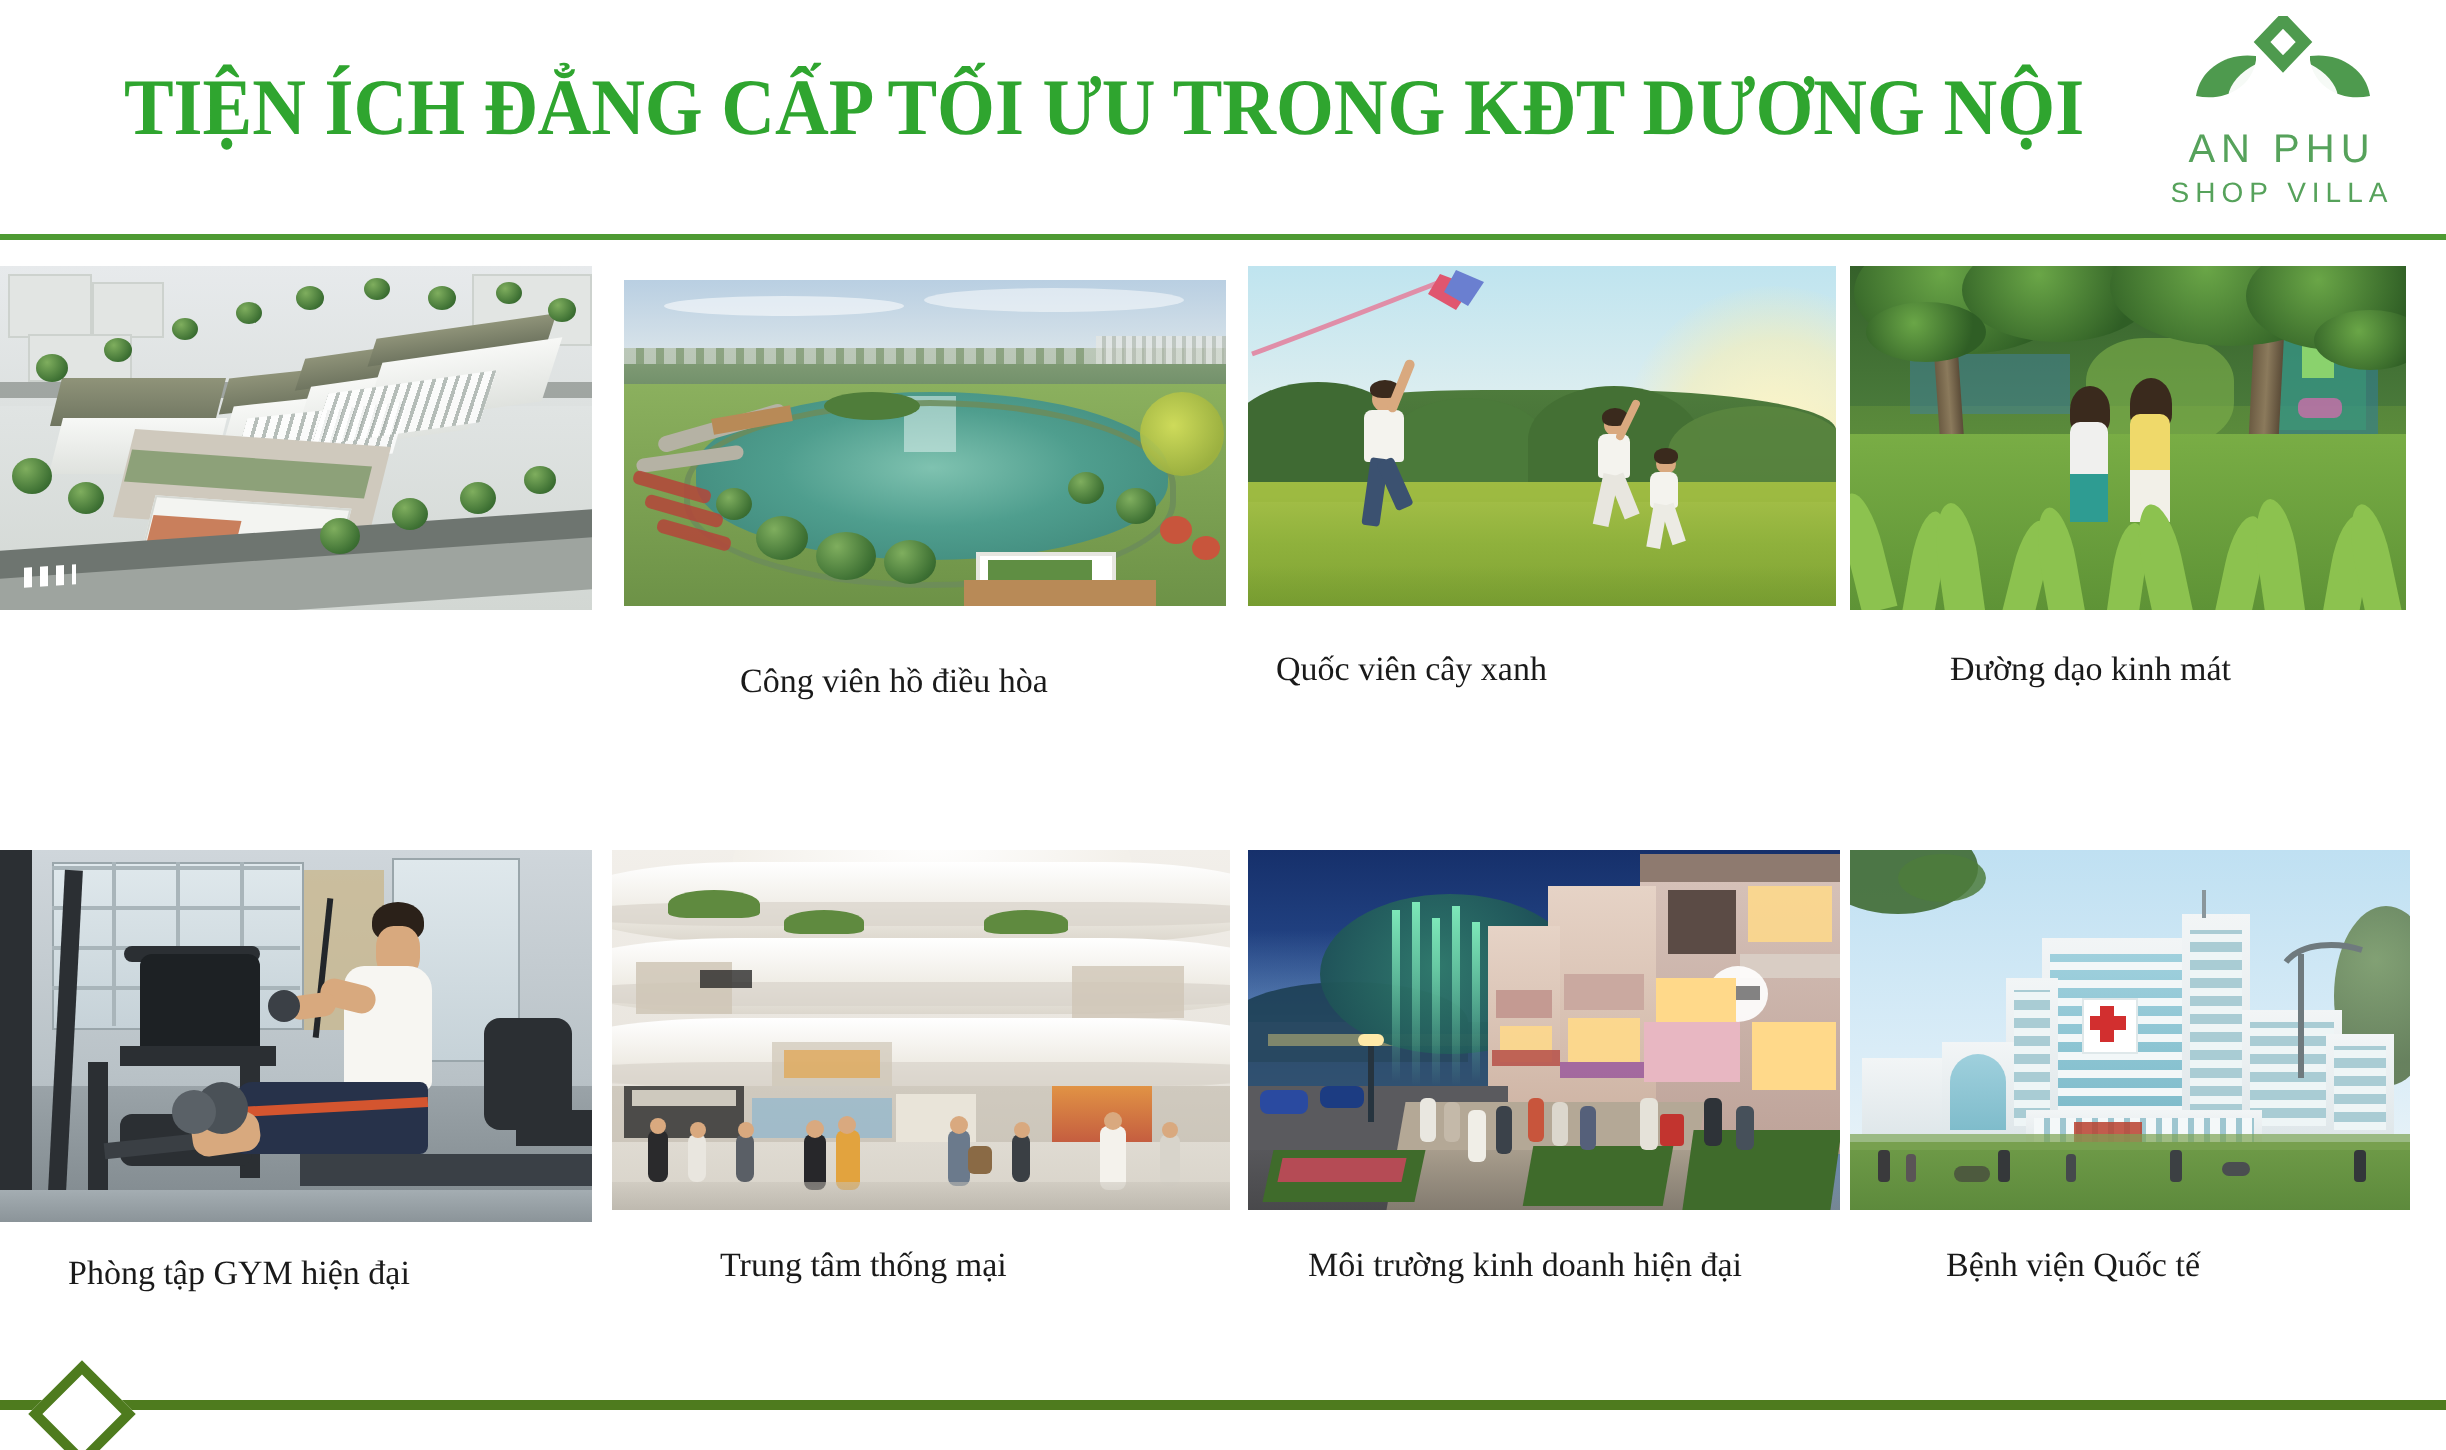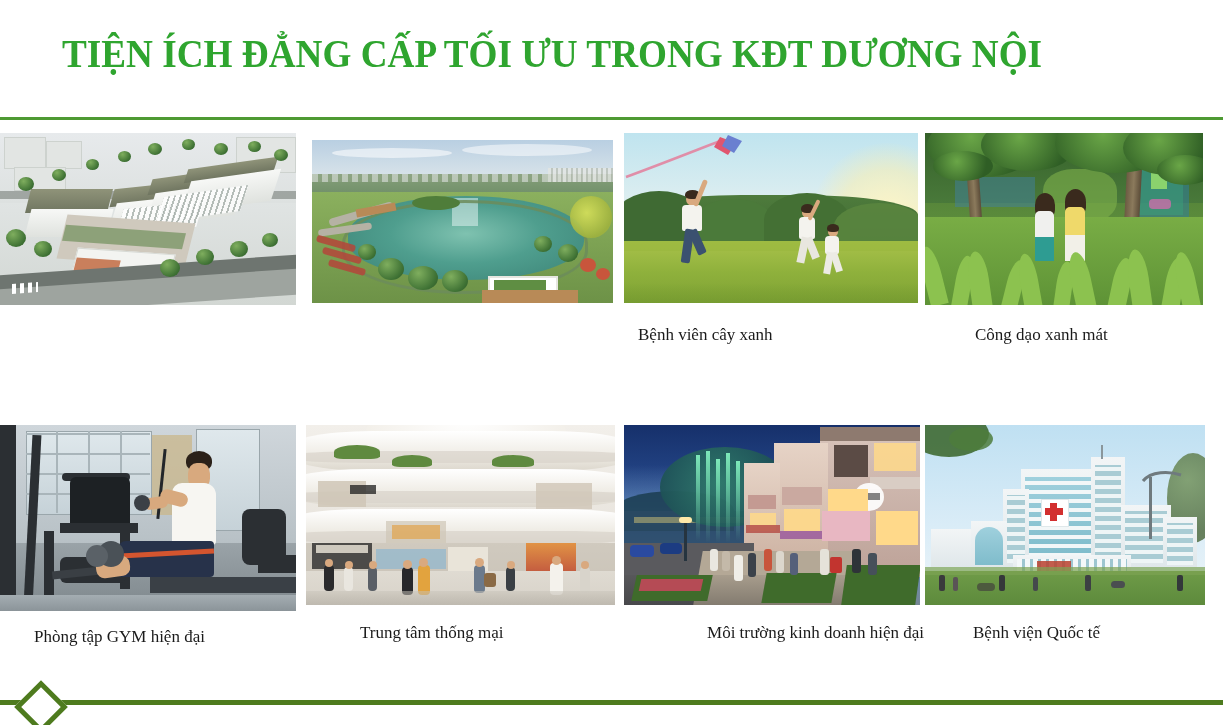--- a/index.html
+++ b/index.html
@@ -116,20 +116,34 @@
   .hp-glass{background:linear-gradient(180deg,#9fd0dd 0%,#7fbccb 100%);}
   .hp-lawn{background:linear-gradient(180deg,#6f9b48 0%,#5d8a3c 100%);}
   .hp-cross-h{position:absolute;background:#d22f2f;}
 </style>
 </head>
 <body>
 
 <div class="header">
   <div class="title">TIỆN ÍCH ĐẲNG CẤP TỐI ƯU TRONG KĐT DƯƠNG NỘI</div>
 
+  <div class="logo">
+    <div class="logo-mark">
+      <svg width="115" height="56" viewBox="0 0 115 56">
+        <path d="M57.5 2 L68 13 L57.5 24 L47 13 Z" fill="none" stroke="#4E9A4E" stroke-width="6"></path>
+        <path d="M44 20 C30 18 16 26 14 40 C28 43 42 36 44 22 Z" fill="#4E9A4E"></path>
+        <path d="M71 20 C85 18 99 26 101 40 C87 43 73 36 71 22 Z" fill="#4E9A4E"></path>
+        <path d="M44 24 C36 28 31 34 30 40 C36 40 42 34 44 26 Z" fill="#ffffff" opacity="0.95"></path>
+        <path d="M71 24 C79 28 84 34 85 40 C79 40 73 34 71 26 Z" fill="#ffffff" opacity="0.95"></path>
+        <path d="M44 30 C38 44 46 54 57.5 56 C69 54 77 44 71 30 C66 42 57.5 46 57.5 46 C57.5 46 49 42 44 30 Z" fill="#4E9A4E" opacity="0"></path>
+      </svg>
+    </div>
+    <div class="logo-name">AN PHU</div>
+    <div class="logo-sub">SHOP VILLA</div>
+  </div>
 
   <div class="header-rule"></div>
 </div>
 
 <div class="grid">
 
   <div class="cell" style="left:0;top:14px;width:296px;height:230px;">
     <div class="photo sch-bg" style="left:0;top:0;width:296px;height:172px;">
       <div class="l" style="left:0;top:0;width:296px;height:70px;background:linear-gradient(180deg,#e7eaec,#dde1e0);"></div>
       <div class="l sch-blk" style="left:4px;top:4px;width:40px;height:30px;"></div>
@@ -198,20 +212,21 @@
       <div class="l tree" style="left:96px;top:126px;width:30px;height:24px;"></div>
       <div class="l tree" style="left:130px;top:130px;width:26px;height:22px;"></div>
       <div class="l tree" style="left:46px;top:104px;width:18px;height:16px;"></div>
       <div class="l tree" style="left:222px;top:96px;width:18px;height:16px;"></div>
       <div class="l tree" style="left:246px;top:104px;width:20px;height:18px;"></div>
       <div class="l" style="left:258px;top:56px;width:42px;height:42px;background:radial-gradient(circle at 40% 40%,#d6e05a,#9fb23e 70%);border-radius:50%;opacity:.9;"></div>
       <div class="l" style="left:268px;top:118px;width:16px;height:14px;background:#c8553c;border-radius:50%;"></div>
       <div class="l" style="left:284px;top:128px;width:14px;height:12px;background:#c8553c;border-radius:50%;"></div>
       <div class="l" style="left:236px;top:28px;width:65px;height:14px;background:repeating-linear-gradient(90deg,#e3e6e3 0 3px,#b9c0b6 3px 5px);opacity:.8;"></div>
     </div>
+    <div class="caption" style="left:58px;top:189px;width:280px;">Công viên hồ điều hòa</div>
   </div>
 
   <div class="cell" style="left:624px;top:14px;width:294px;height:230px;">
     <div class="photo kf-sky" style="left:0;top:0;width:294px;height:170px;">
       <div class="l kf-sun" style="left:188px;top:10px;width:150px;height:150px;"></div>
       <div class="l kf-trees" style="left:0;top:62px;width:294px;height:50px;border-radius:40% 40% 0 0;"></div>
       <div class="l" style="left:-10px;top:58px;width:90px;height:56px;background:#3f6a33;border-radius:50% 50% 0 0;"></div>
       <div class="l" style="left:70px;top:66px;width:80px;height:48px;background:#4b7a3a;border-radius:50% 50% 0 0;"></div>
       <div class="l" style="left:140px;top:60px;width:86px;height:54px;background:#447034;border-radius:50% 50% 0 0;"></div>
       <div class="l" style="left:210px;top:70px;width:90px;height:46px;background:#5a8640;border-radius:50% 50% 0 0;opacity:.85;"></div>
@@ -238,21 +253,21 @@
       <div class="l" style="left:175px;top:104px;width:8px;height:26px;background:#e8e6df;transform:rotate(12deg);"></div>
       <div class="l" style="left:184px;top:104px;width:8px;height:22px;background:#e8e6df;transform:rotate(-22deg);"></div>
 
       <div class="l skin" style="left:204px;top:94px;width:10px;height:10px;"></div>
       <div class="l hair" style="left:203px;top:91px;width:12px;height:8px;"></div>
       <div class="l shirt" style="left:201px;top:103px;width:14px;height:18px;"></div>
       <div class="l" style="left:201px;top:119px;width:7px;height:22px;background:#ecebe4;transform:rotate(10deg);"></div>
       <div class="l" style="left:209px;top:119px;width:7px;height:20px;background:#ecebe4;transform:rotate(-18deg);"></div>
       <div class="l" style="left:0;top:150px;width:294px;height:20px;background:linear-gradient(180deg,rgba(120,160,50,0),rgba(110,150,45,.5));"></div>
     </div>
-    <div class="caption" style="left:14px;top:190px;width:280px;">Bệnh viên cây xanh</div>
+    <div class="caption" style="left:14px;top:190px;width:280px;">Quốc viên cây xanh</div>
   </div>
 
   <div class="cell" style="left:925px;top:14px;width:278px;height:230px;">
     <div class="photo wp-bg" style="left:0;top:0;width:278px;height:172px;">
       <div class="l" style="left:0;top:0;width:278px;height:70px;background:linear-gradient(180deg,#35612a,#49793a);"></div>
       <div class="l" style="left:118px;top:36px;width:74px;height:54px;background:#7fb04b;opacity:.6;border-radius:40%;"></div>
       <div class="l" style="left:208px;top:26px;width:56px;height:62px;background:#2f7e9c;opacity:.55;"></div>
       <div class="l" style="left:214px;top:30px;width:44px;height:52px;background:#39a07a;opacity:.5;"></div>
       <div class="l" style="left:226px;top:40px;width:16px;height:16px;background:#9fe36b;opacity:.8;"></div>
       <div class="l" style="left:224px;top:66px;width:22px;height:10px;background:#e06ab0;opacity:.7;border-radius:4px;"></div>
@@ -281,21 +296,21 @@
       <div class="l blade" style="left:48px;top:118px;width:20px;height:58px;transform:rotate(-8deg);"></div>
       <div class="l blade" style="left:76px;top:126px;width:16px;height:48px;transform:rotate(14deg);"></div>
       <div class="l blade" style="left:100px;top:120px;width:18px;height:56px;transform:rotate(-10deg);"></div>
       <div class="l blade" style="left:128px;top:128px;width:16px;height:48px;transform:rotate(8deg);"></div>
       <div class="l blade" style="left:152px;top:118px;width:20px;height:58px;transform:rotate(-12deg);"></div>
       <div class="l blade" style="left:182px;top:124px;width:18px;height:52px;transform:rotate(12deg);"></div>
       <div class="l blade" style="left:208px;top:116px;width:20px;height:60px;transform:rotate(-8deg);"></div>
       <div class="l blade" style="left:236px;top:124px;width:18px;height:52px;transform:rotate(10deg);"></div>
       <div class="l blade" style="left:258px;top:118px;width:18px;height:56px;transform:rotate(-12deg);"></div>
     </div>
-    <div class="caption" style="left:50px;top:190px;width:240px;">Công dạo xanh mát</div>
+    <div class="caption" style="left:50px;top:190px;width:240px;">Đường dạo kinh mát</div>
   </div>
 
   <div class="cell" style="left:0;top:306px;width:296px;height:230px;">
     <div class="photo gym-bg" style="left:0;top:0;width:296px;height:186px;">
       <div class="l gym-win" style="left:26px;top:6px;width:124px;height:82px;"></div>
       <div class="l" style="left:26px;top:6px;width:124px;height:82px;background:repeating-linear-gradient(0deg,transparent 0 18px,#a9b5ba 18px 20px),repeating-linear-gradient(90deg,transparent 0 30px,#a9b5ba 30px 32px);"></div>
       <div class="l gym-win" style="left:196px;top:4px;width:62px;height:100px;"></div>
       <div class="l" style="left:152px;top:10px;width:40px;height:80px;background:#c9b88f;opacity:.8;"></div>
       <div class="l gym-floor" style="left:0;top:118px;width:296px;height:68px;"></div>
       <div class="l gym-frame" style="left:0;top:0;width:16px;height:186px;"></div>
@@ -370,21 +385,21 @@
       <div class="l skin" style="left:201px;top:136px;width:8px;height:8px;"></div>
       <div class="l" style="left:244px;top:138px;width:13px;height:32px;background:#f4f2ec;border-radius:4px;"></div>
       <div class="l skin" style="left:246px;top:131px;width:9px;height:9px;"></div>
       <div class="l" style="left:274px;top:142px;width:10px;height:26px;background:#d8d4cb;border-radius:4px;"></div>
       <div class="l skin" style="left:275px;top:136px;width:8px;height:8px;"></div>
       <div class="l" style="left:0;top:166px;width:309px;height:14px;background:linear-gradient(180deg,rgba(200,195,185,.5),rgba(180,175,165,.7));"></div>
     </div>
     <div class="caption" style="left:54px;top:196px;width:260px;">Trung tâm thống mại</div>
   </div>
 
-  <div class="cell" style="left:624px;top:306px;width:323px;height:230px;text-align:right;">
+  <div class="cell" style="left:624px;top:306px;width:323px;height:230px;">
     <div class="photo sh-sky" style="left:0;top:0;width:296px;height:180px;">
       <div class="l" style="left:0;top:40px;width:296px;height:60px;background:linear-gradient(180deg,rgba(120,170,210,0),rgba(160,200,225,.55));"></div>
       <div class="l sh-hill" style="left:-10px;top:66px;width:120px;height:40px;border-radius:50% 50% 0 0;opacity:.9;"></div>
       <div class="l" style="left:0;top:86px;width:130px;height:34px;background:#2a4a63;opacity:.8;"></div>
       <div class="l" style="left:10px;top:92px;width:110px;height:6px;background:#e8d27a;opacity:.45;"></div>
 
       <div class="l" style="left:36px;top:22px;width:130px;height:80px;background:radial-gradient(circle at 45% 45%,#2f7a6a,#1d4f55 75%);border-radius:50%;opacity:.95;"></div>
       <div class="l sh-lightcol" style="left:72px;top:30px;width:4px;height:86px;"></div>
       <div class="l sh-lightcol" style="left:82px;top:26px;width:4px;height:92px;"></div>
       <div class="l sh-lightcol" style="left:92px;top:34px;width:4px;height:84px;"></div>

